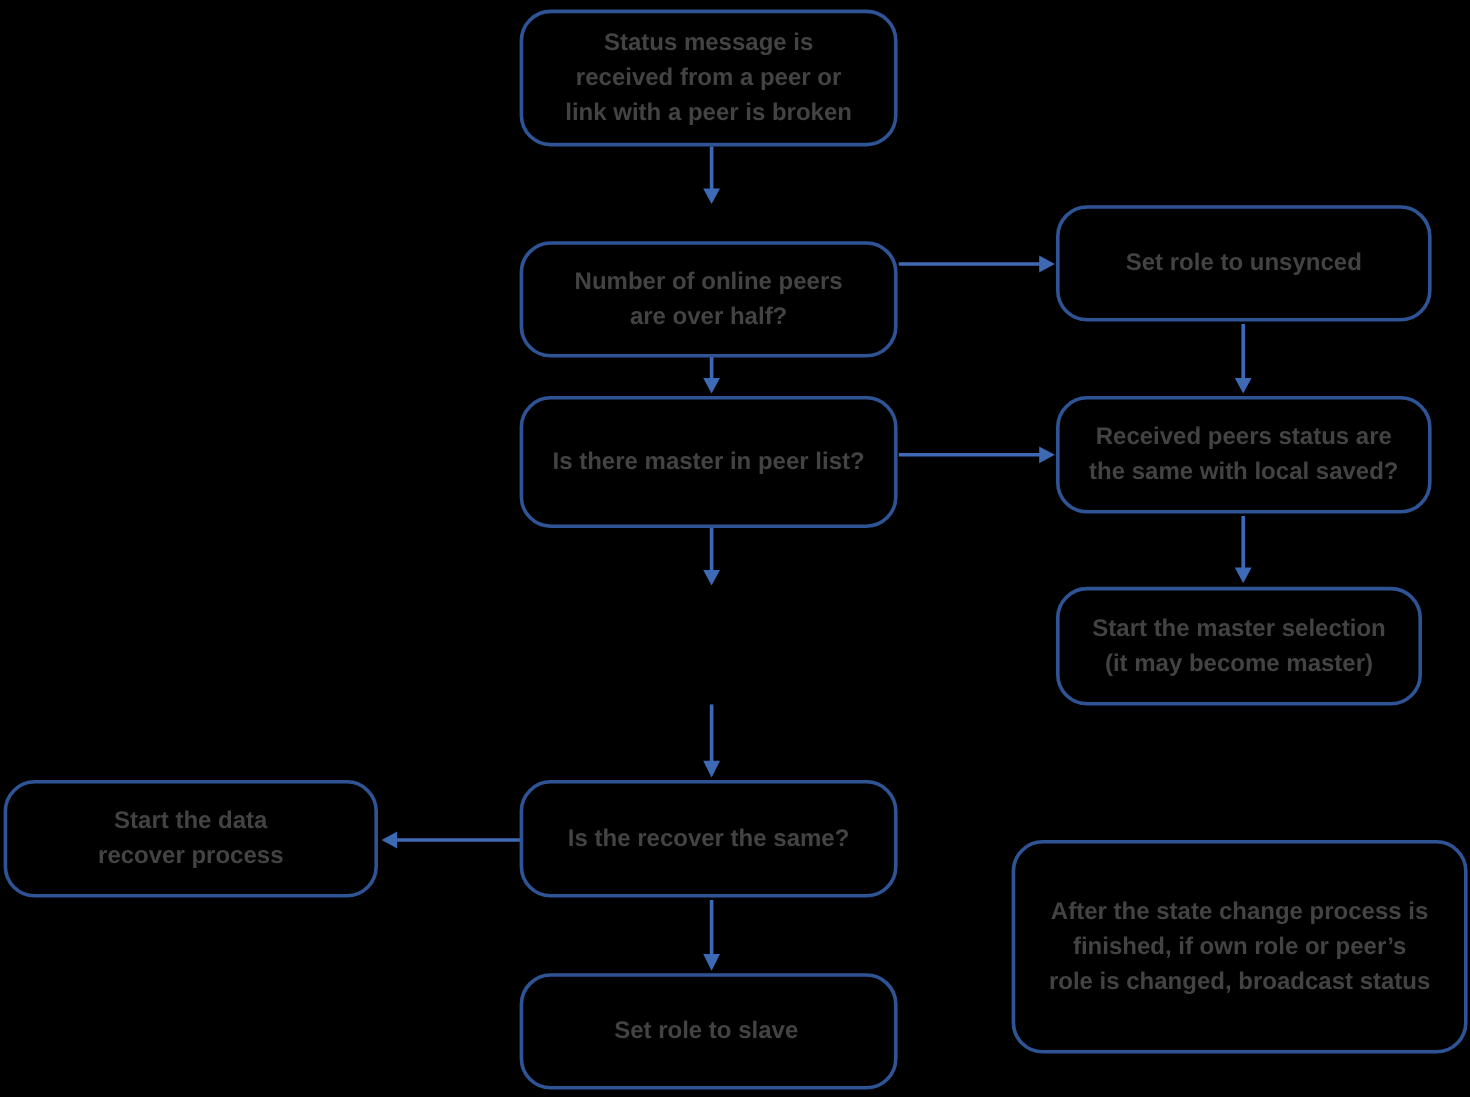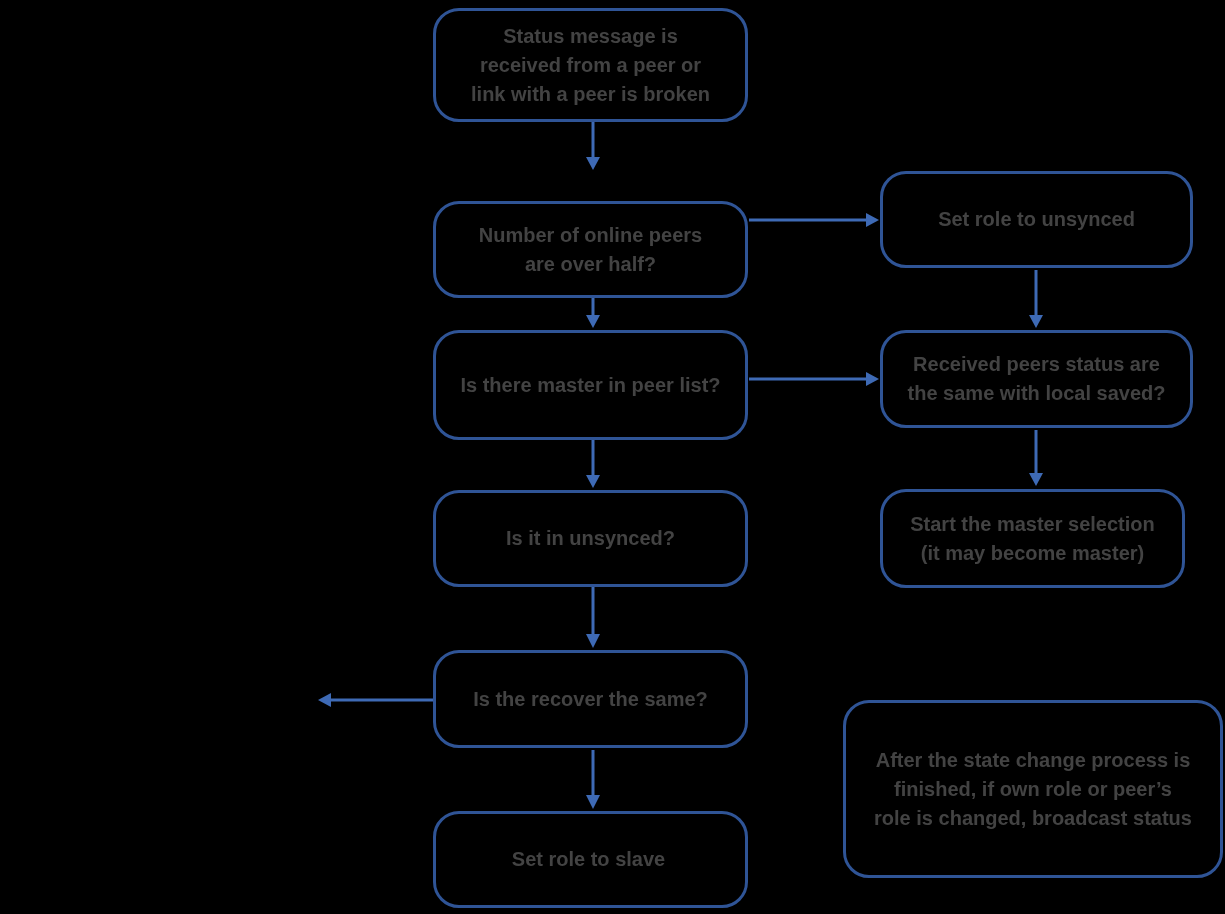--- a/index.html
+++ b/index.html
@@ -124,27 +124,28 @@
   <div class="node" id="node-online-peers">Number of online peers
 are over half?</div>
 
   <div class="node" id="node-set-role-unsynced">Set role to unsynced</div>
 
   <div class="node" id="node-master-in-peer-list">Is there master in peer list?</div>
 
   <div class="node" id="node-peers-status-same">Received peers status are
 the same with local saved?</div>
 
-  <div class="node" id="node-is-in-unsynced">Is it in unsynced?</div>
 
   <div class="node" id="node-master-selection">Start the master selection
 (it may become master)</div>
 
   <div class="node" id="node-version-same">Is the recover the same?</div>
 
+  <div class="node" id="node-data-recover">Start the data
+recover process</div>
 
   <div class="node" id="node-set-role-slave">Set role to slave</div>
 
   <div class="node" id="node-broadcast-note">After the state change process is
 finished, if own role or peer’s
 role is changed, broadcast status</div>
 
 </div>
 
 </body></html>

